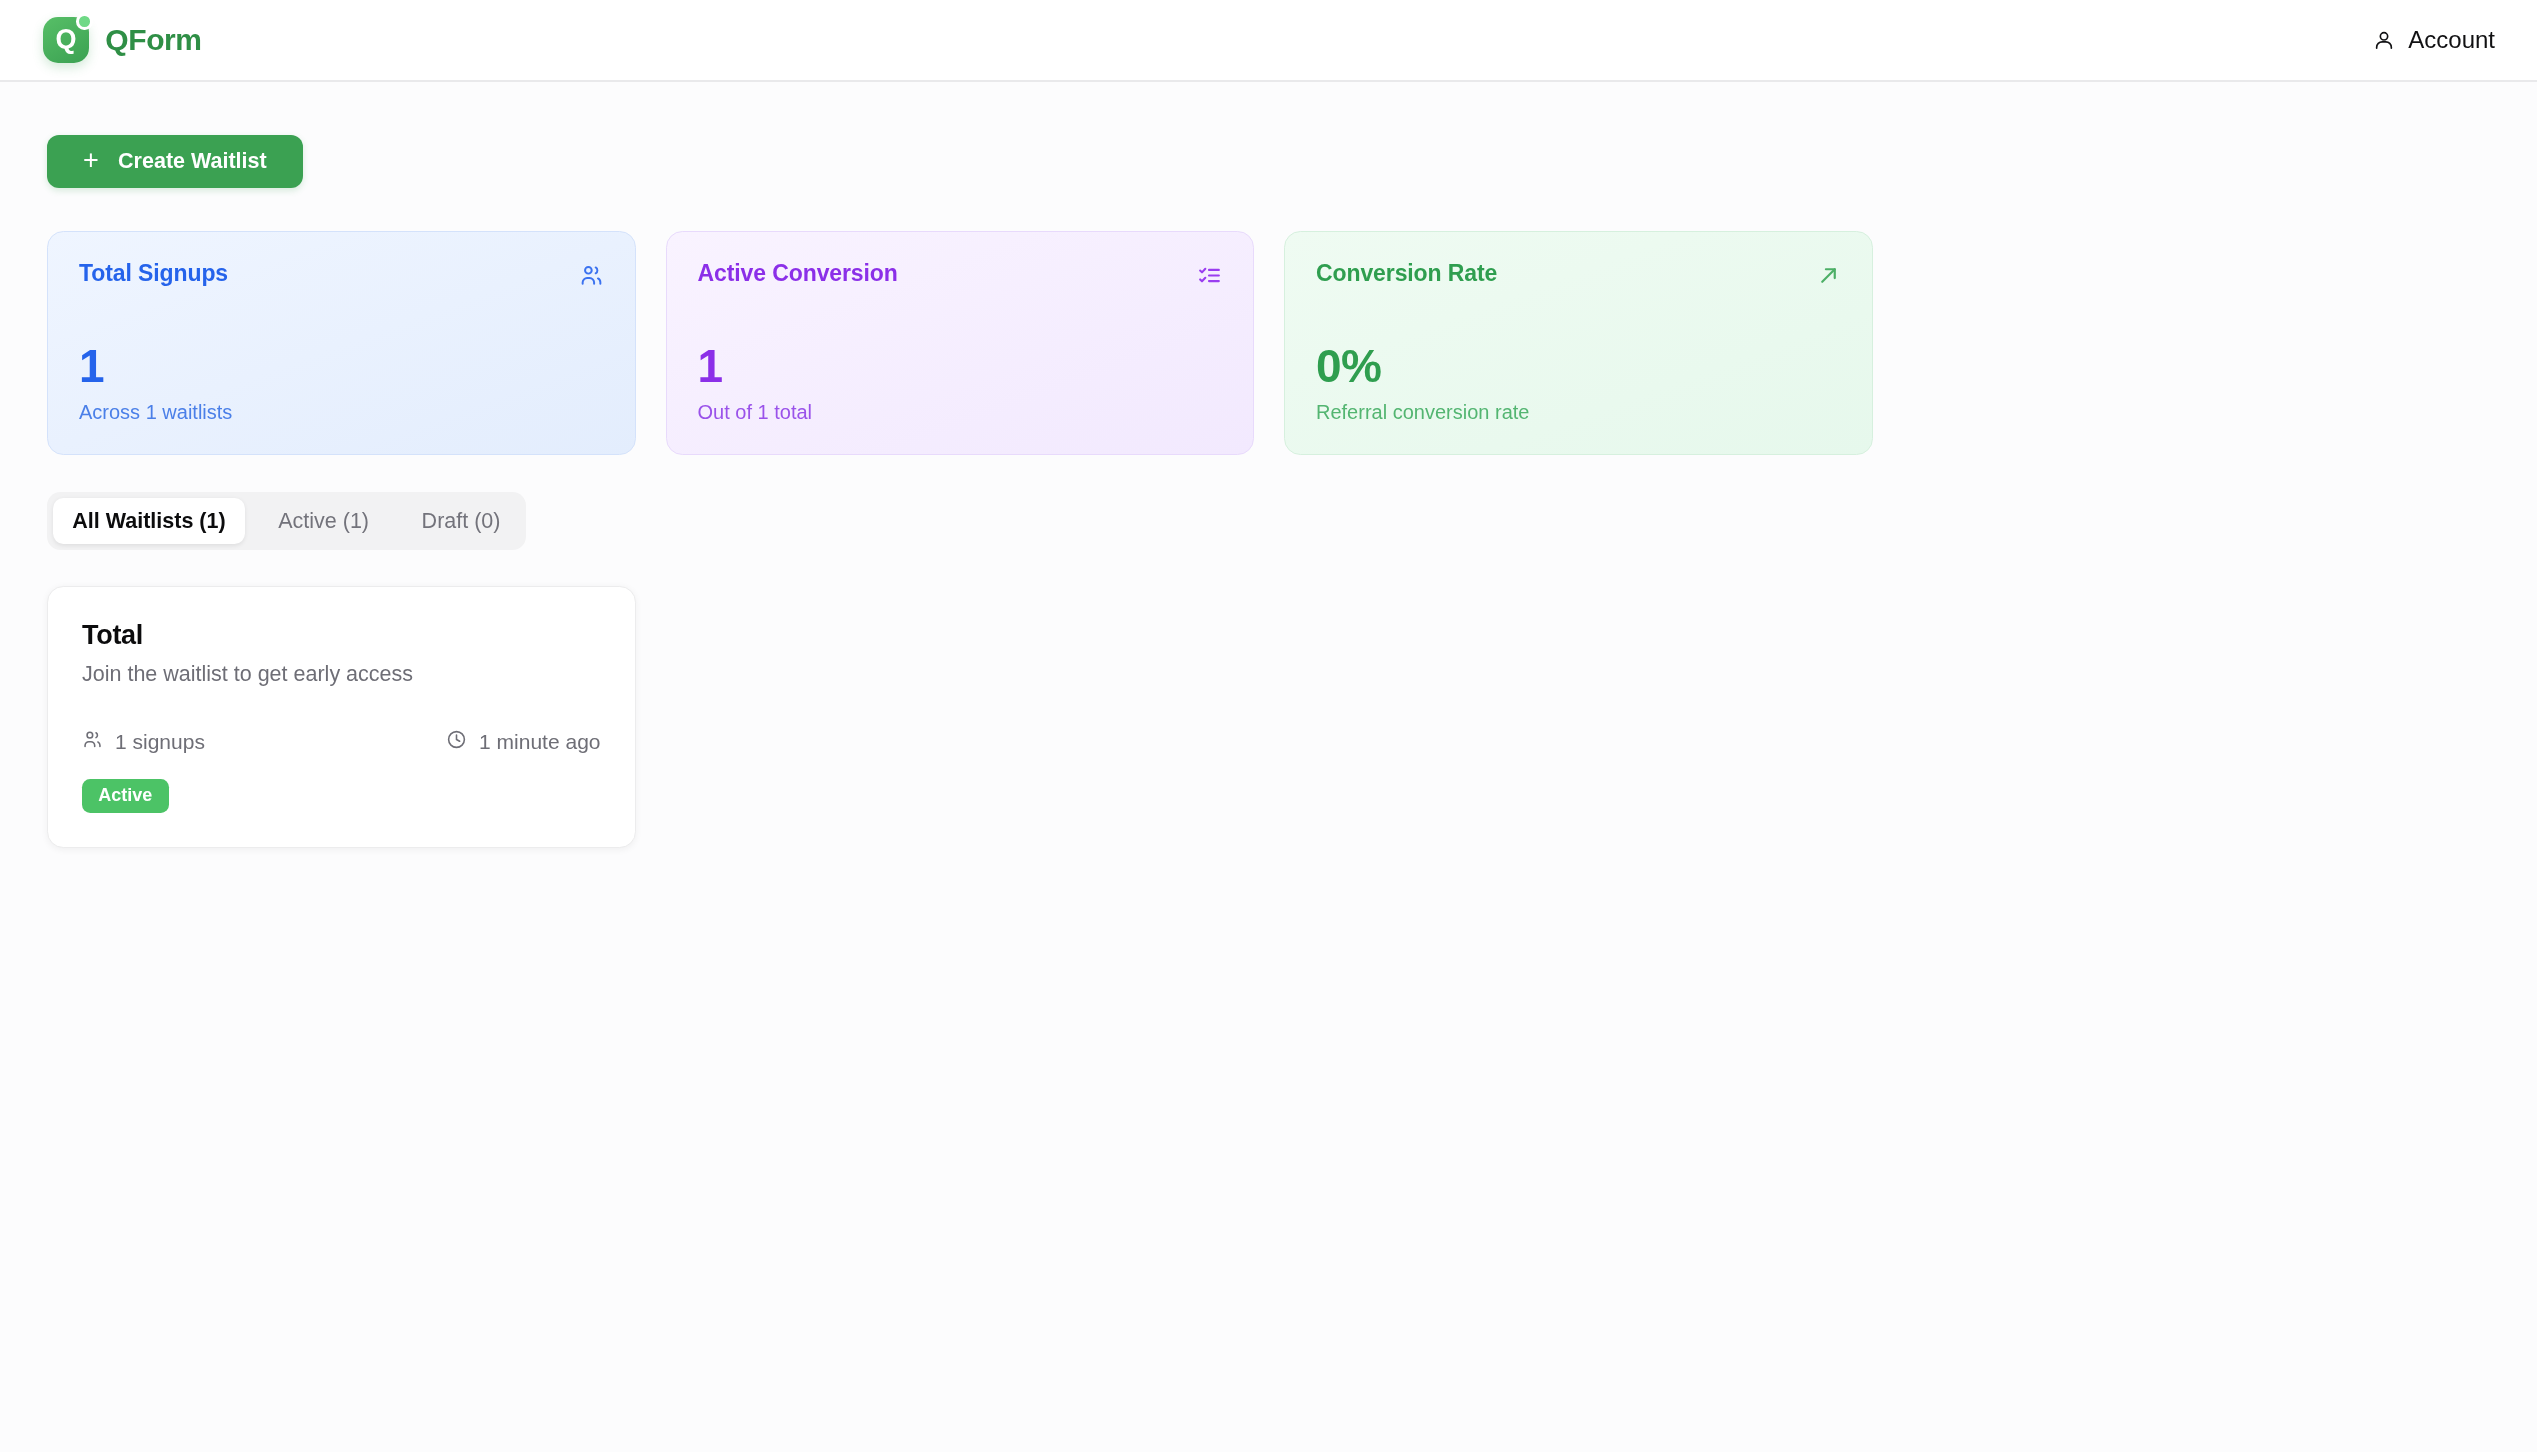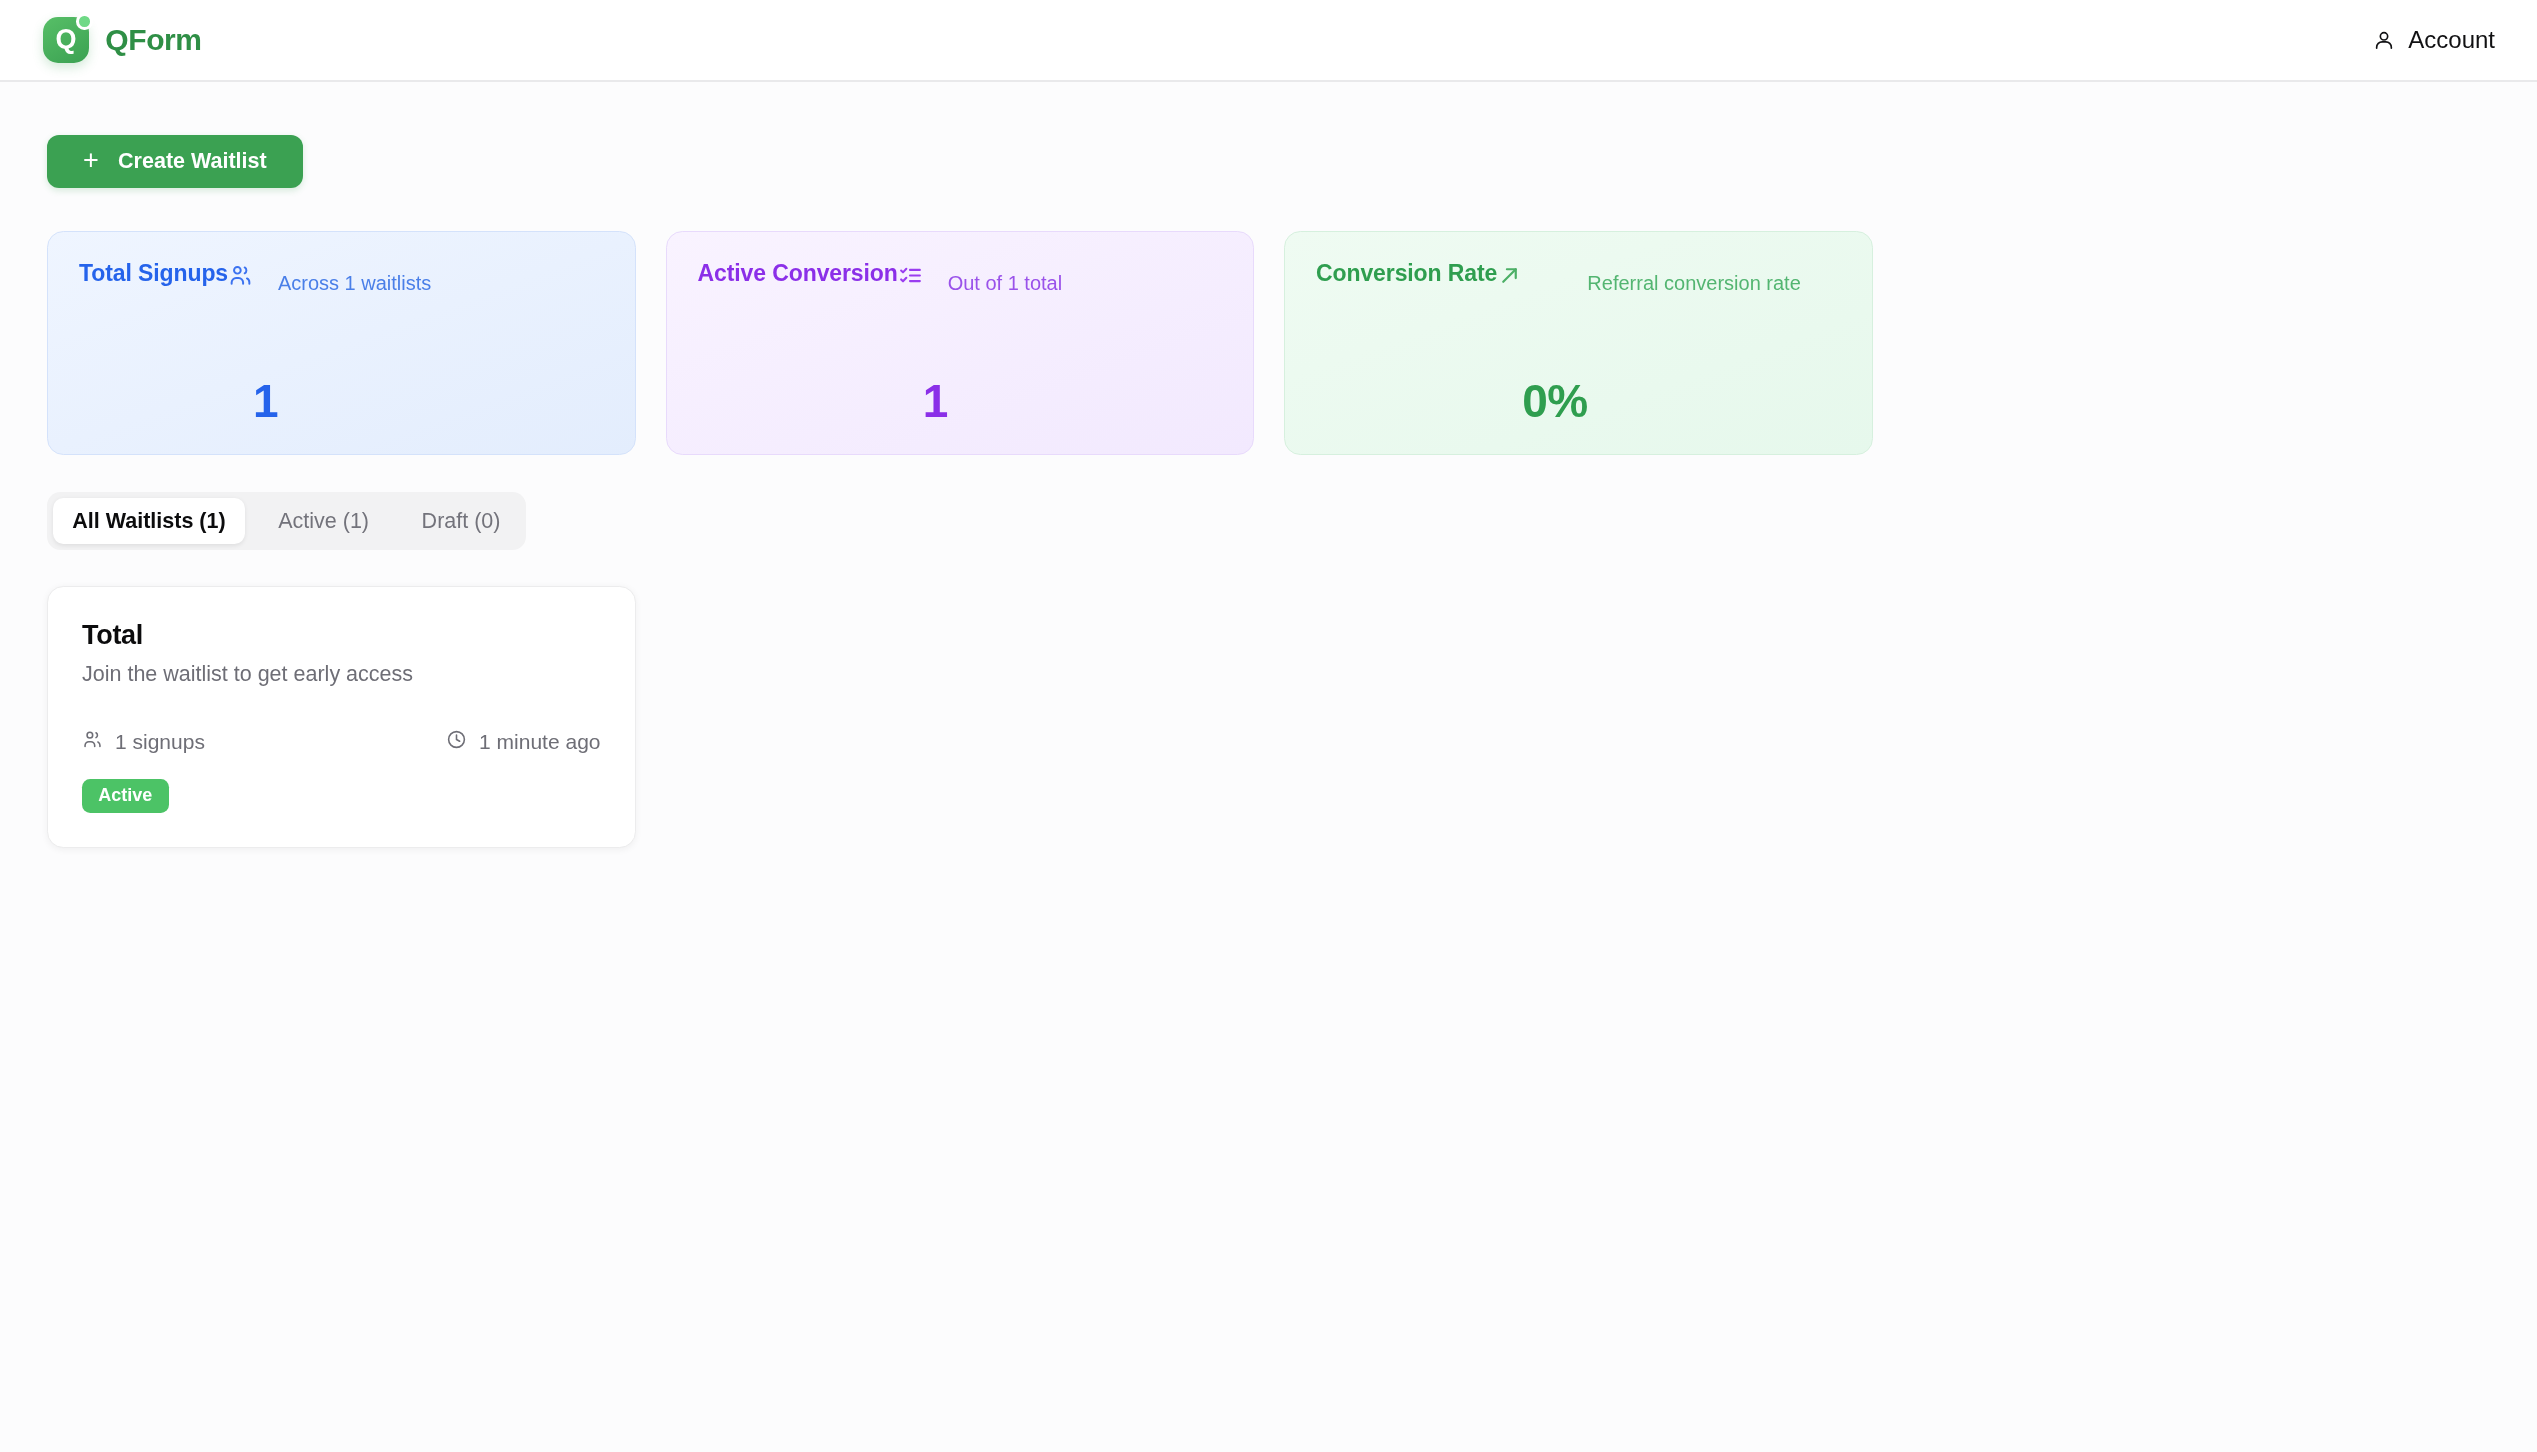--- a/index.html
+++ b/index.html
@@ -110,21 +110,21 @@
     display: grid;
     grid-template-columns: repeat(4, 1fr);
     gap: 30px;
   }
   .stat-card {
     border-radius: 16.3px;
     border: 1.5px solid transparent;
     padding: 28px 31px 30px 31px;
     height: 224px;
     display: flex;
-    flex-direction: row;
+    flex-direction: column;
   }
   .stat-top {
     display: flex; align-items: flex-start; justify-content: space-between;
   }
   .stat-label { font-size: 23px; font-weight: 600; letter-spacing: -0.1px; }
   .stat-icon { flex: none; margin-top: 3px; }
   .stat-value {
     font-size: 46px; font-weight: 700; line-height: 1;
     margin-top: auto; letter-spacing: -0.7px;
   }
@@ -135,21 +135,21 @@
     border-color: #d4e2fb;
   }
   .card-blue .stat-label, .card-blue .stat-value { color: #2563eb; }
   .card-blue .stat-sub { color: #4a7fe8; }
 
   .card-purple {
     background: linear-gradient(160deg, #f9f3ff 0%, #f2e9fe 100%);
     border-color: #e8dafc;
   }
   .card-purple .stat-label, .card-purple .stat-value { color: #8b2fe8; }
-  .card-purple .stat-sub { color: #9a52ea; text-align: center; }
+  .card-purple .stat-sub { color: #9a52ea; }
 
   .card-green {
     background: linear-gradient(160deg, #effbf2 0%, #e6f8ec 100%);
     border-color: #d6f0de;
   }
   .card-green .stat-label, .card-green .stat-value { color: #2f9e4f; }
   .card-green .stat-sub { color: #53b571; }
 
   .card-orange {
     background: linear-gradient(160deg, #fdf4e8 0%, #fcedde 100%);

